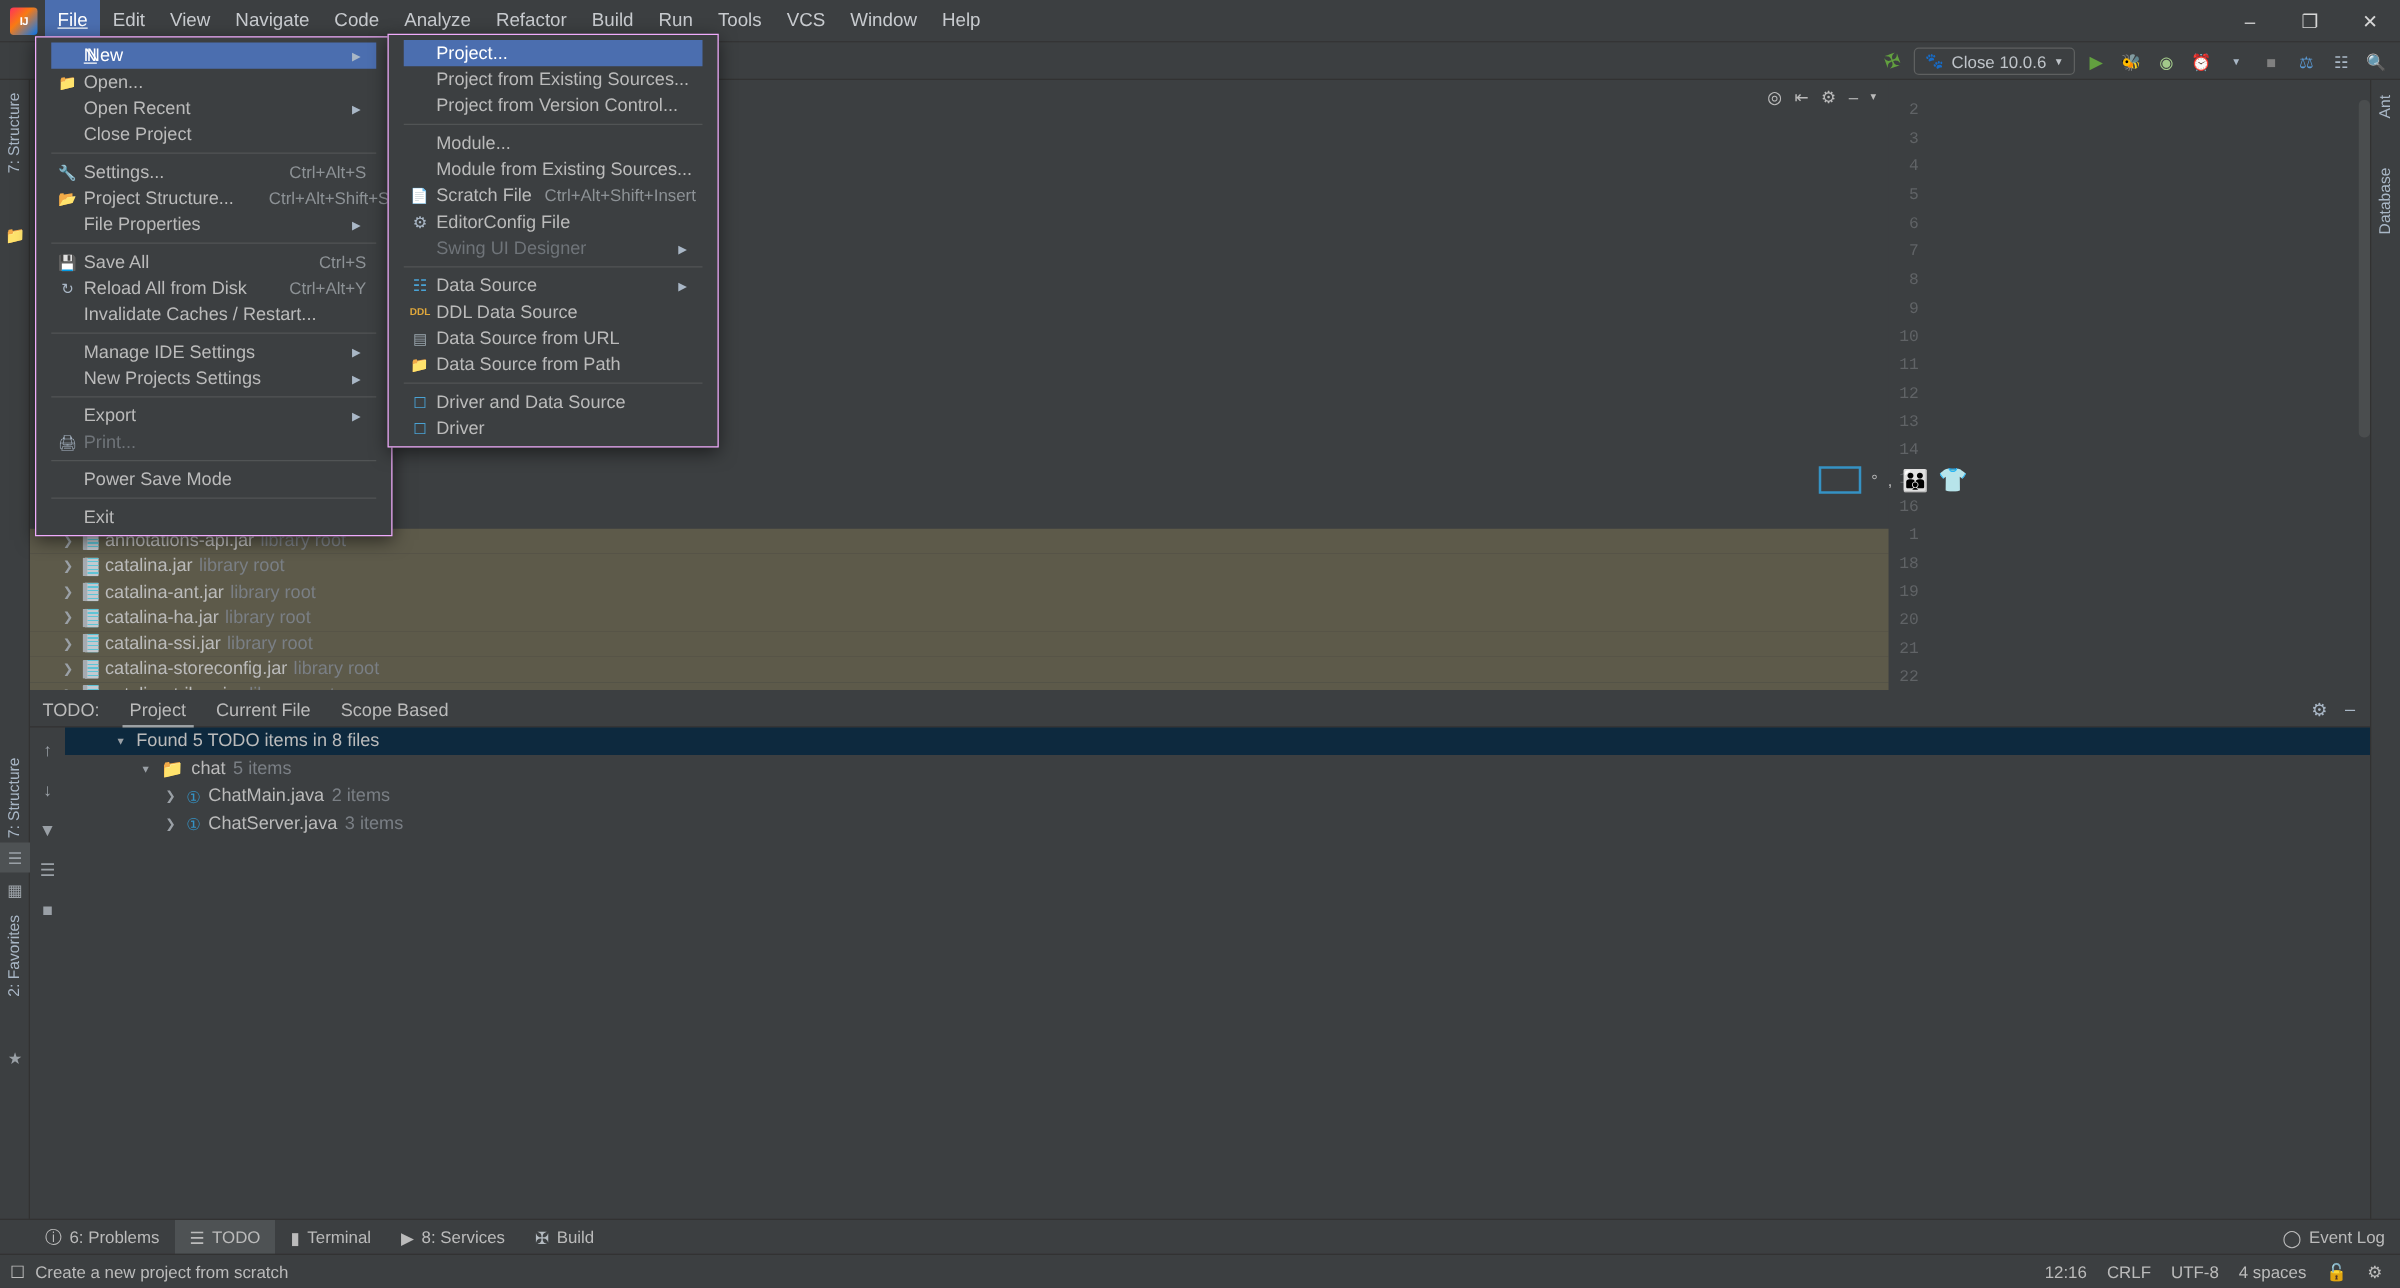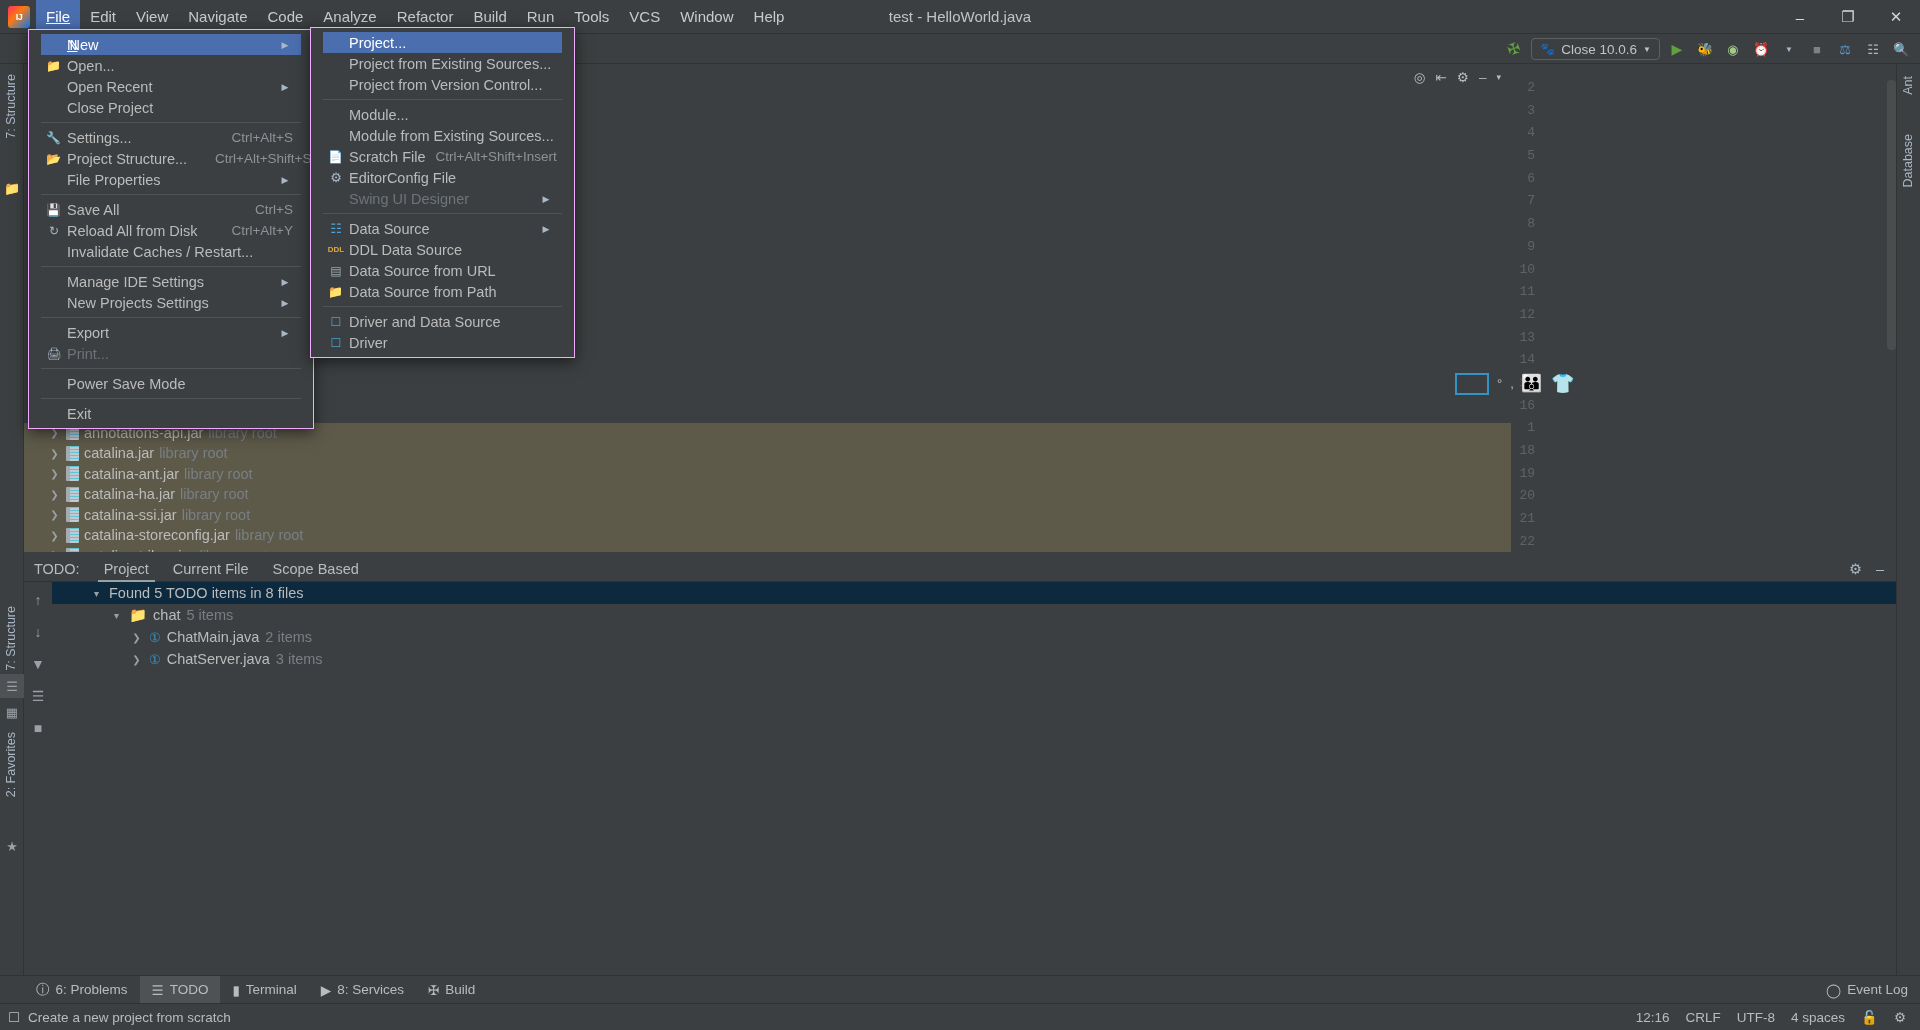--- a/index.html
+++ b/index.html
@@ -230,21 +230,20 @@
       <div class="mi"><span>Code</span></div>
       <div class="mi"><span>Analyze</span></div>
       <div class="mi"><span>Refactor</span></div>
       <div class="mi"><span>Build</span></div>
       <div class="mi"><span>Run</span></div>
       <div class="mi"><span>Tools</span></div>
       <div class="mi"><span>VCS</span></div>
       <div class="mi"><span>Window</span></div>
       <div class="mi"><span>Help</span></div>
     </div>
-    <div class="win-title">test - HelloWorld.java</div>
     <div class="win-btns">
       <div class="win-btn">–</div>
       <div class="win-btn">❐</div>
       <div class="win-btn close">✕</div>
     </div>
   </div>
 
   <div class="toolbar">
     <div class="toolbar-right">
       <div class="tb-ico hammer">✠</div>

